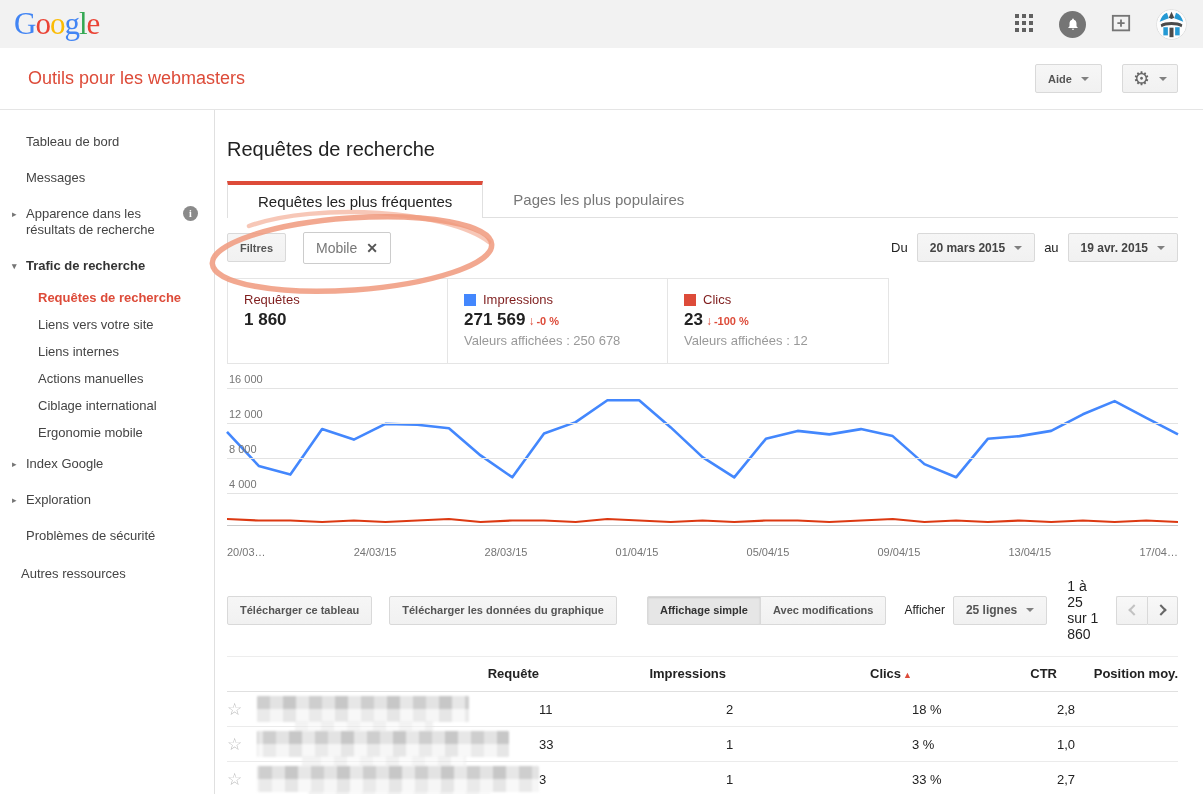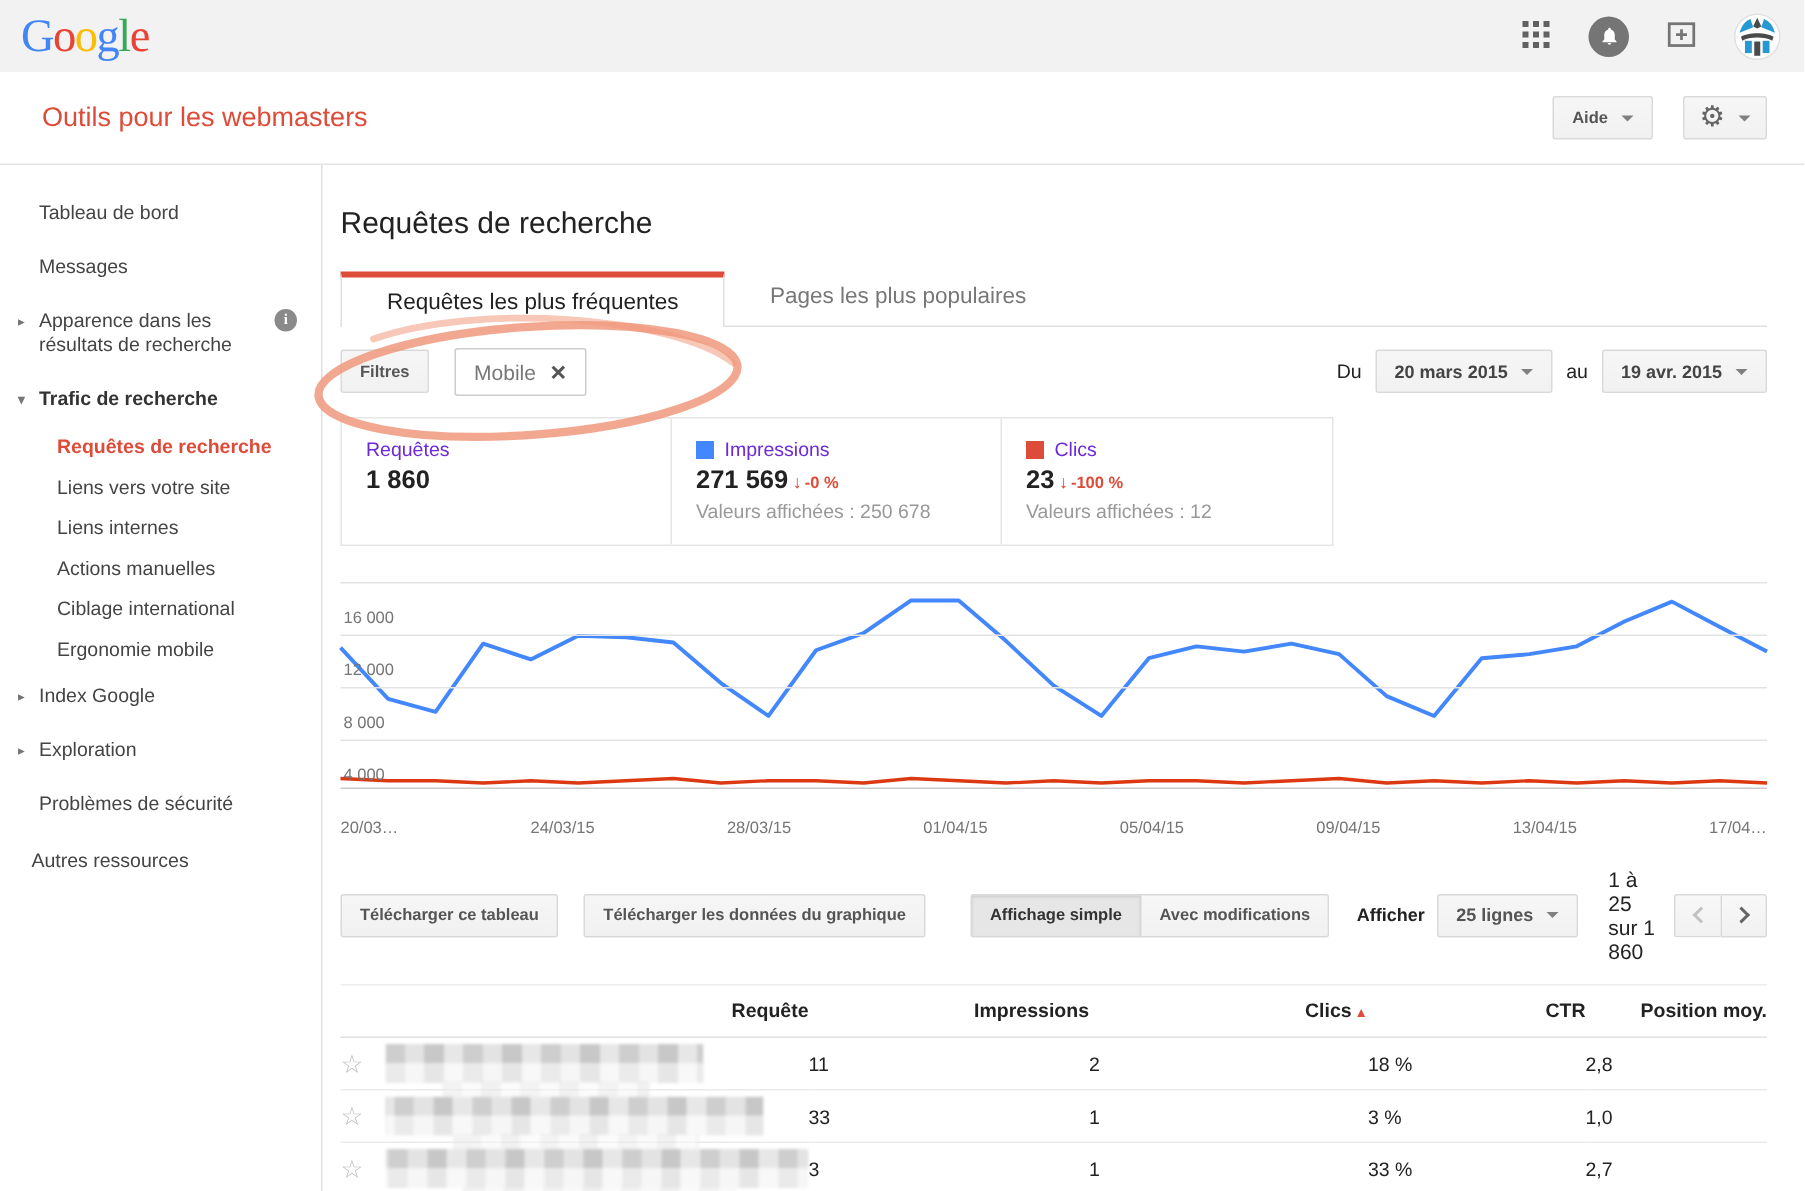--- a/index.html
+++ b/index.html
@@ -37,55 +37,55 @@
   .content { flex:1; padding:16px 25px 0 12px; position:relative; }
   
   .sb-item { position:relative; padding:10px 14px 10px 26px; color:#444; cursor:pointer; line-height:16px; }
   .sb-item .arrow { position:absolute; left:12px; top:10px; font-size:9px; color:#757575; }
   .sb-sub { padding:5.5px 14px 5.5px 38px; }
   .sb-bold { font-weight:bold; color:#333; }
   .sb-active { color:#dd4b39; font-weight:bold; }
   .info-badge { position:absolute; right:16px; top:10px; width:15px; height:15px; border-radius:50%; background:#8a8a8a; color:#fff; font-family:"Liberation Serif",serif; font-weight:bold; font-size:10px; text-align:center; line-height:15px; cursor:pointer; }
   
   .page-title { font-size:20px; font-weight:normal; color:#222; margin:12px 0 20px; }
-  .tabs { display:flex; border-bottom:1px solid #e0e0e0; height:37px; align-items:flex-start; }
+  .tabs { display:flex; border-bottom:1px solid #e0e0e0; height:37px; align-items:center; }
   .tab { padding:0 30px; font-size:15px; color:#777; line-height:33px; cursor:pointer; }
   .tab-active { border-top:4px solid #dd4b39; border-left:1px solid #e0e0e0; border-right:1px solid #e0e0e0; background:#fff; margin-bottom:-1px; color:#222; }
   
   .filter-row { display:flex; align-items:center; margin:13px 0 14px; position:relative; height:33px; }
   .chip { margin-left:17px; height:32px; border:1px solid #ccc; border-radius:2px; background:#fff; display:inline-flex; align-items:center; padding:0 12px; gap:9px; color:#777; font-size:14px; cursor:default; }
   .chip-x { color:#555; font-size:14px; font-weight:bold; cursor:pointer; }
   .annot { position:absolute; left:-30px; top:-27px; pointer-events:none; }
   .date-ctrl { margin-left:auto; display:flex; align-items:center; gap:9px; color:#222; font-size:13px; }
   .date-btn { font-size:12px; color:#444; }
   
   .stats-row { display:flex; border:1px solid #e5e5e5; width:662px; }
   .stat-box { width:220.5px; padding:13px 16px 15px; border-right:1px solid #e5e5e5; }
   .stat-box:last-child { border-right:none; }
-  .stat-label { display:flex; align-items:center; gap:7px; font-size:13px; color:#6d28d9; }
+  .stat-label { display:flex; align-items:center; gap:7px; font-size:13px; color:#7f1d1d; }
   .legend-sq { width:12px; height:12px; display:inline-block; }
   .stat-value { margin-top:3px; font-size:17px; font-weight:bold; display:flex; align-items:baseline; gap:3px; }
   .delta { color:#dd4b39; font-size:11px; font-weight:bold; display:flex; align-items:baseline; }
   .delta-arrow { font-size:12px; margin-right:2px; }
   .shown { color:#999; font-size:13px; margin-top:3px; }
   
   .chart-wrap { margin-top:12px; }
   .chart-plot { position:relative; height:150px; border-bottom:1px solid #c9c9c9; }
   .gridline { position:absolute; left:0; right:0; height:1px; background:#e3e3e3; }
-  .ytick { position:absolute; left:2px; font-size:11px; color:#757575; background:transparent;margin-top:33px; }
+  .ytick { position:absolute; left:2px; font-size:11px; color:#757575; background:transparent; }
   .chart-plot svg { position:absolute; left:0; top:0; width:100%; height:150px; overflow:visible; display:block; }
   .xticks { display:flex; justify-content:space-between; margin-top:20px; font-size:11px; color:#757575; }
   
   .toolbar { display:flex; align-items:center; margin-top:20px; }
   .tb-gap { margin-left:17px; }
   .seg { display:flex; margin-left:18px;padding-left:12px; }
   .seg .gbtn:last-child { margin-left:-1px; border-radius:0 2px 2px 0; }
   .seg .gbtn:first-child { border-radius:2px 0 0 2px; }
   .seg-active { background:#e6e6e6; box-shadow:inset 0 1px 2px rgba(0,0,0,.12); color:#333; }
-  .afficher { margin-left:18px; font-size:12px; color:#222; font-weight:bold; }
+  .afficher { margin-left:18px; font-size:12px; color:#222; font-weight:normal; }
   .rows-btn { margin-left:8px; font-size:12px; }
   .range-text { margin-left:20px; font-size:14px; color:#222; }
   .pager { display:flex; margin-left:12px; }
   .pg { width:31px; height:29px; border:1px solid #d9d9d9; background:linear-gradient(#f8f8f8,#f1f1f1); display:flex; align-items:center; justify-content:center; cursor:pointer; }
   .pg:first-child { border-radius:2px 0 0 2px; border-right:none; }
   .pg:last-child { border-radius:0 2px 2px 0; }
   .chev { display:inline-block; width:8px; height:8px; border-top:2px solid #666; border-right:2px solid #666; }
   .chev-r { transform:rotate(45deg); margin-left:-3px; }
   .chev-l { transform:rotate(-135deg); border-color:#c2c2c2; margin-right:-3px; }
   

